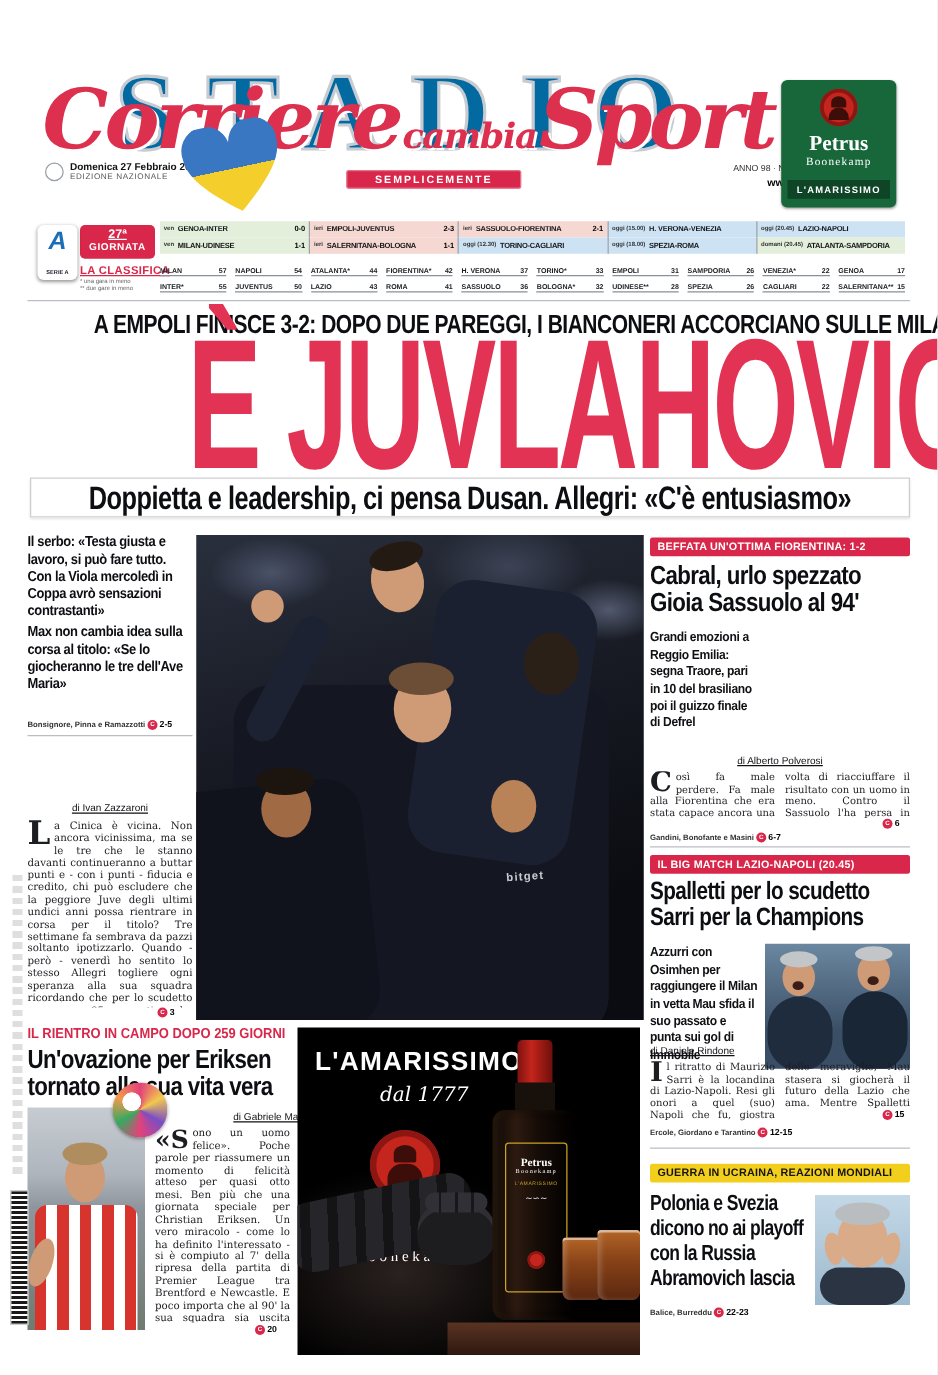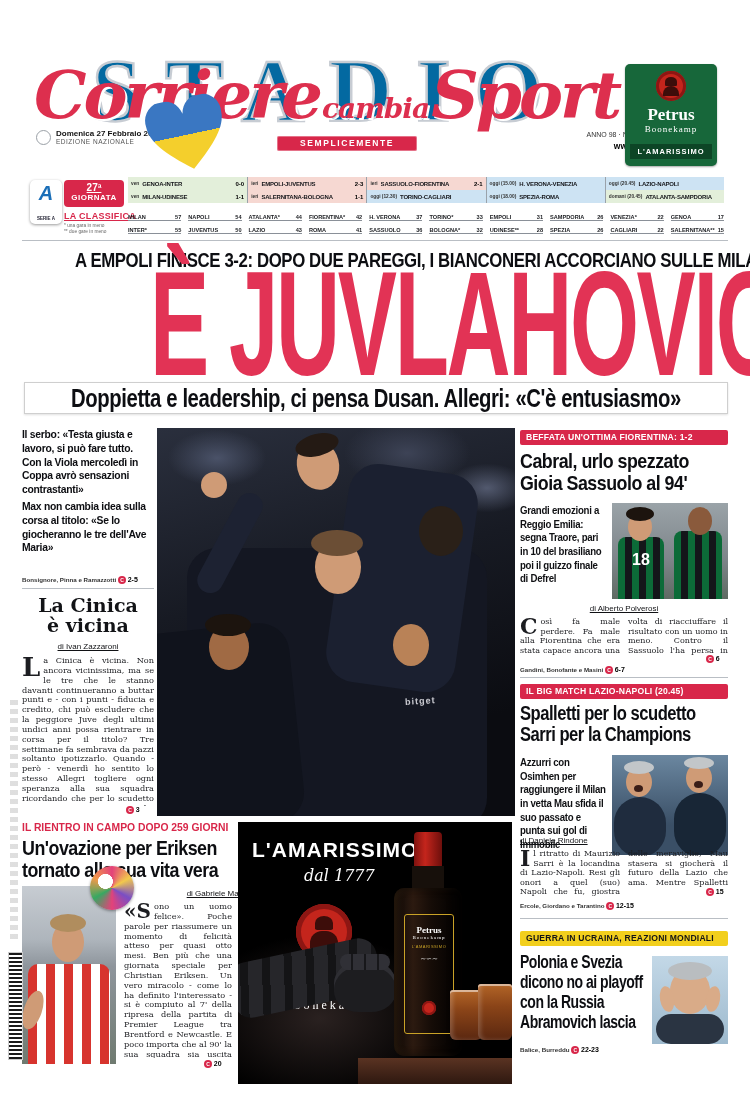--- a/index.html
+++ b/index.html
@@ -360,23 +360,20 @@
     <div>Il serbo: «Testa giusta e lavoro, si può fare tutto. Con la Viola mercoledì in Coppa avrò sensazioni contrastanti»</div>
     <div style="margin-top:3px;">Max non cambia idea sulla corsa al titolo: «Se lo giocheranno le tre dell'Ave Maria»</div>
   </div>
   <div class="abs footline" style="left:22px;top:576px;width:140px;">
     <span>Bonsignore, Pinna e Ramazzotti</span>
     <span class="chip">C</span>
     <b>2-5</b>
   </div>
   <div class="abs hairline" style="left:22px;top:588px;width:132px;"></div>
 
-  <div class="abs preline" style="left:22px;top:596px;width:132px;text-align:center;font-family:'DejaVu Serif',serif;
-       font-weight:700;font-size:19px;line-height:1.05;color:#121316;">La Cinica
-è vicina</div>
   <div class="abs byline-u" style="left:22px;top:642px;width:132px;text-align:center;">di Ivan Zazzaroni</div>
   <div class="abs serifbody" style="left:22px;top:656px;width:132px;height:150px;overflow:hidden;">
     <span class="dropcap">L</span><span>a Cinica è vicina. Non ancora vicinissima, ma se le tre che le stanno davanti continueranno a buttar punti e - con i punti - fiducia e credito, chi può escludere che la peggiore Juve degli ultimi undici anni possa rientrare in corsa per il titolo? Tre settimane fa sembrava da pazzi soltanto ipotizzarlo. Quando - però - venerdì ho sentito lo stesso Allegri togliere ogni speranza alla sua squadra ricordando che per lo scudetto servono 85 punti, ho cominciato a insospettirmi.</span>
   </div>
   <div class="abs footline" style="left:126px;top:806px;">
     <span class="chip">C</span>
     <b>3</b>
   </div>
 
   <div class="photo main-photo">
@@ -441,28 +438,20 @@
     </div>
     <div class="glass" style="left:212px;top:168px;width:32px;height:50px;"></div>
     <div class="glass" style="left:240px;top:162px;width:34px;height:56px;"></div>
 
   </div>
 
   <div class="abs banner" style="left:520px;top:430px;width:208px;">BEFFATA UN'OTTIMA FIORENTINA: 1-2</div>
   <div class="abs rc-headline preline" style="left:520px;top:450px;width:245px;font-size:21px;transform:scaleX(.85);">Cabral, urlo spezzato
 Gioia Sassuolo al 94'</div>
   <div class="abs lede" style="left:520px;top:504px;width:94px;transform:scaleX(.92);">Grandi emozioni a Reggio Emilia: segna Traore, pari in 10 del brasiliano poi il guizzo finale di Defrel</div>
-  <div class="photo sass-photo">
-    <div class="greenstripes" style="left:6px;top:34px;width:46px;height:62px;"></div>
-    <div class="greenstripes" style="left:62px;top:28px;width:48px;height:68px;"></div>
-    <div class="blob skin" style="left:16px;top:10px;width:24px;height:28px;"></div>
-    <div class="blob" style="left:14px;top:4px;width:28px;height:14px;background:#1c140e;"></div>
-    <div class="blob skin" style="left:76px;top:4px;width:24px;height:28px;background:#8a5a3c;"></div>
-    <div class="num18" style="left:20px;top:48px;">18</div>
-  </div>
   <div class="abs byline-u" style="left:520px;top:604px;width:208px;text-align:center;">di Alberto Polverosi</div>
   <div class="abs serifbody twocol" style="left:520px;top:617px;width:208px;height:46px;overflow:hidden;font-size:8px;">
     <span class="dropcap" style="font-size:22px;line-height:19px;">C</span><span>osì fa male perdere. Fa male alla Fiorentina che era stata capace ancora una volta di riacciuffare il risultato con un uomo in meno. Contro il Sassuolo l'ha persa in dieci all'ultimo secondo dei 4 minuti di recupero.</span>
   </div>
   <div class="abs footline" style="left:706px;top:655px;">
     <span class="chip">C</span>
     <b>6</b>
   </div>
   <div class="abs footline" style="left:520px;top:666px;width:208px;">
     <span>Gandini, Bonofante e Masini</span>

